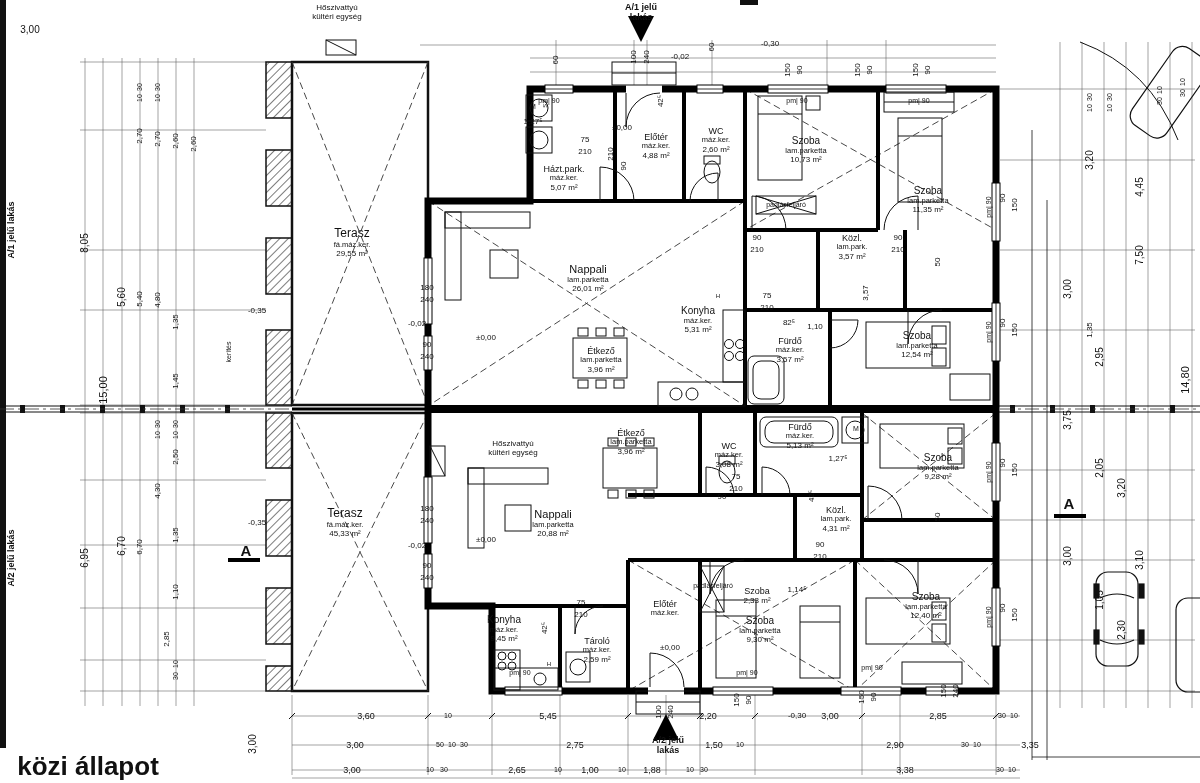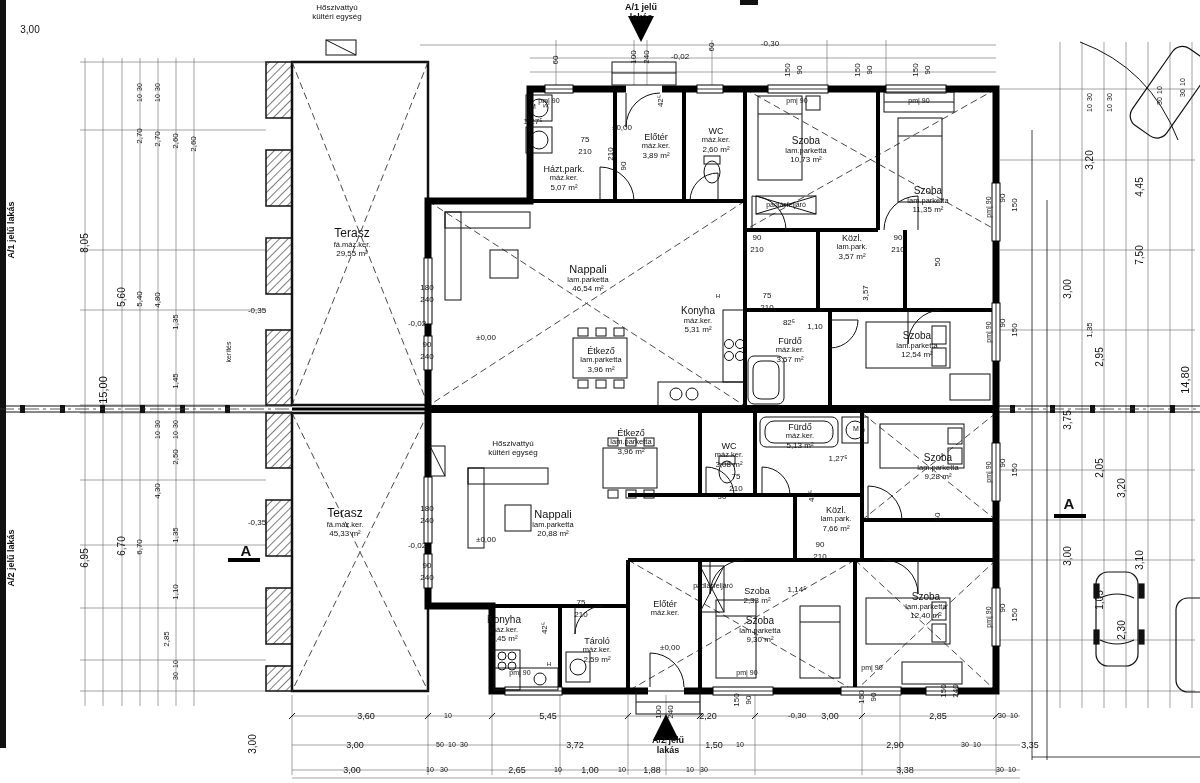--- a/index.html
+++ b/index.html
@@ -397,21 +397,21 @@
 
     <div class="room" style="left: 352px; top: 243px; transform: translate(-50%, -50%); --ns: 12px;">
       <span class="rn">Terasz</span>
       <span class="rf">fá.máz.ker.</span>
       <span class="ra">29,55 m²</span>
     </div>
 
     <div class="room" style="left: 588px; top: 278px; transform: translate(-50%, -50%); --ns: 11px;">
       <span class="rn">Nappali</span>
       <span class="rf">lam.parketta</span>
-      <span class="ra">46,54 m²</span>
+      <span class="ra">26,01 m²</span>
     </div>
 
     <div class="room" style="left: 601px; top: 360px; transform: translate(-50%, -50%); --ns: 9px;">
       <span class="rn">Étkező</span>
       <span class="rf">lam.parketta</span>
       <span class="ra">3,96 m²</span>
     </div>
 
     <div class="room" style="left: 698px; top: 320px; transform: translate(-50%, -50%); --ns: 10px;">
       <span class="rn">Konyha</span>
@@ -421,21 +421,21 @@
 
     <div class="room" style="left: 564px; top: 178px; transform: translate(-50%, -50%); --ns: 9px;">
       <span class="rn">Házt.park.</span>
       <span class="rf">máz.ker.</span>
       <span class="ra">5,07 m²</span>
     </div>
 
     <div class="room" style="left: 656px; top: 146px; transform: translate(-50%, -50%); --ns: 9px;">
       <span class="rn">Előtér</span>
       <span class="rf">máz.ker.</span>
-      <span class="ra">3,89 m²</span>
+      <span class="ra">4,88 m²</span>
     </div>
 
     <div class="room" style="left: 716px; top: 140px; transform: translate(-50%, -50%); --ns: 9px;">
       <span class="rn">WC</span>
       <span class="rf">máz.ker.</span>
       <span class="ra">2,60 m²</span>
     </div>
 
     <div class="room" style="left: 806px; top: 150px; transform: translate(-50%, -50%); --ns: 10px;">
       <span class="rn">Szoba</span>
@@ -499,21 +499,21 @@
 
     <div class="room" style="left: 938px; top: 467px; transform: translate(-50%, -50%); --ns: 10px;">
       <span class="rn">Szoba</span>
       <span class="rf">lam.parketta</span>
       <span class="ra">9,28 m²</span>
     </div>
 
     <div class="room" style="left: 836px; top: 519px; transform: translate(-50%, -50%); --ns: 9px;">
       <span class="rn">Közl.</span>
       <span class="rf">lam.park.</span>
-      <span class="ra">7,66 m²</span>
+      <span class="ra">4,31 m²</span>
     </div>
 
     <div class="room" style="left: 504px; top: 629px; transform: translate(-50%, -50%); --ns: 10px;">
       <span class="rn">Konyha</span>
       <span class="rf">máz.ker.</span>
       <span class="ra">9,45 m²</span>
     </div>
 
     <div class="room" style="left: 597px; top: 650px; transform: translate(-50%, -50%); --ns: 9px;">
       <span class="rn">Tároló</span>
@@ -563,20 +563,21 @@
     <span class="dim" style="left: 786px; top: 205px; transform: translate(-50%, -50%); font-size: 7px;">padlásfeljáró</span>
 
     <span class="dim" style="left: 713px; top: 586px; transform: translate(-50%, -50%); font-size: 7px;">padlásfeljáró</span>
 
     <span class="dim" style="left: 229px; top: 352px; transform: translate(-50%, -50%) rotate(-90deg); font-size: 7px;">kerítés</span>
 
     <span class="dim" style="left: 11px; top: 230px; transform: translate(-50%, -50%) rotate(-90deg); font-size: 9px; font-weight: 700;">A/1 jelű lakás</span>
 
     <span class="dim" style="left: 11px; top: 558px; transform: translate(-50%, -50%) rotate(-90deg); font-size: 9px; font-weight: 700;">A/2 jelű lakás</span>
 
+    <span class="dim" style="left: 88px; top: 767px; transform: translate(-50%, -50%); font-size: 26px; font-weight: 700;">közi állapot</span>
 
     <span class="dim" style="left: 246px; top: 551px; transform: translate(-50%, -50%); font-size: 15px; font-weight: 700;">A</span>
 
     <span class="dim" style="left: 1069px; top: 504px; transform: translate(-50%, -50%); font-size: 15px; font-weight: 700;">A</span>
 
     <span class="dim" style="left: 622px; top: 128px; transform: translate(-50%, -50%);">±0,00</span>
 
     <span class="dim" style="left: 486px; top: 338px; transform: translate(-50%, -50%);">±0,00</span>
 
     <span class="dim" style="left: 486px; top: 540px; transform: translate(-50%, -50%);">±0,00</span>
@@ -864,21 +865,21 @@
     <span class="dim" style="left: 1014px; top: 716px; transform: translate(-50%, -50%); font-size: 7px;">10</span>
 
     <span class="dim" style="left: 355px; top: 745px; transform: translate(-50%, -50%); font-size: 9px;">3,00</span>
 
     <span class="dim" style="left: 440px; top: 745px; transform: translate(-50%, -50%); font-size: 7px;">50</span>
 
     <span class="dim" style="left: 452px; top: 745px; transform: translate(-50%, -50%); font-size: 7px;">10</span>
 
     <span class="dim" style="left: 464px; top: 745px; transform: translate(-50%, -50%); font-size: 7px;">30</span>
 
-    <span class="dim" style="left: 575px; top: 745px; transform: translate(-50%, -50%); font-size: 9px;">3,72</span>
+    <span class="dim" style="left: 575px; top: 745px; transform: translate(-50%, -50%); font-size: 9px;">2,75</span>
 
     <span class="dim" style="left: 714px; top: 745px; transform: translate(-50%, -50%); font-size: 9px;">1,50</span>
 
     <span class="dim" style="left: 740px; top: 745px; transform: translate(-50%, -50%); font-size: 7px;">10</span>
 
     <span class="dim" style="left: 895px; top: 745px; transform: translate(-50%, -50%); font-size: 9px;">2,90</span>
 
     <span class="dim" style="left: 965px; top: 745px; transform: translate(-50%, -50%); font-size: 7px;">30</span>
 
     <span class="dim" style="left: 977px; top: 745px; transform: translate(-50%, -50%); font-size: 7px;">10</span>

